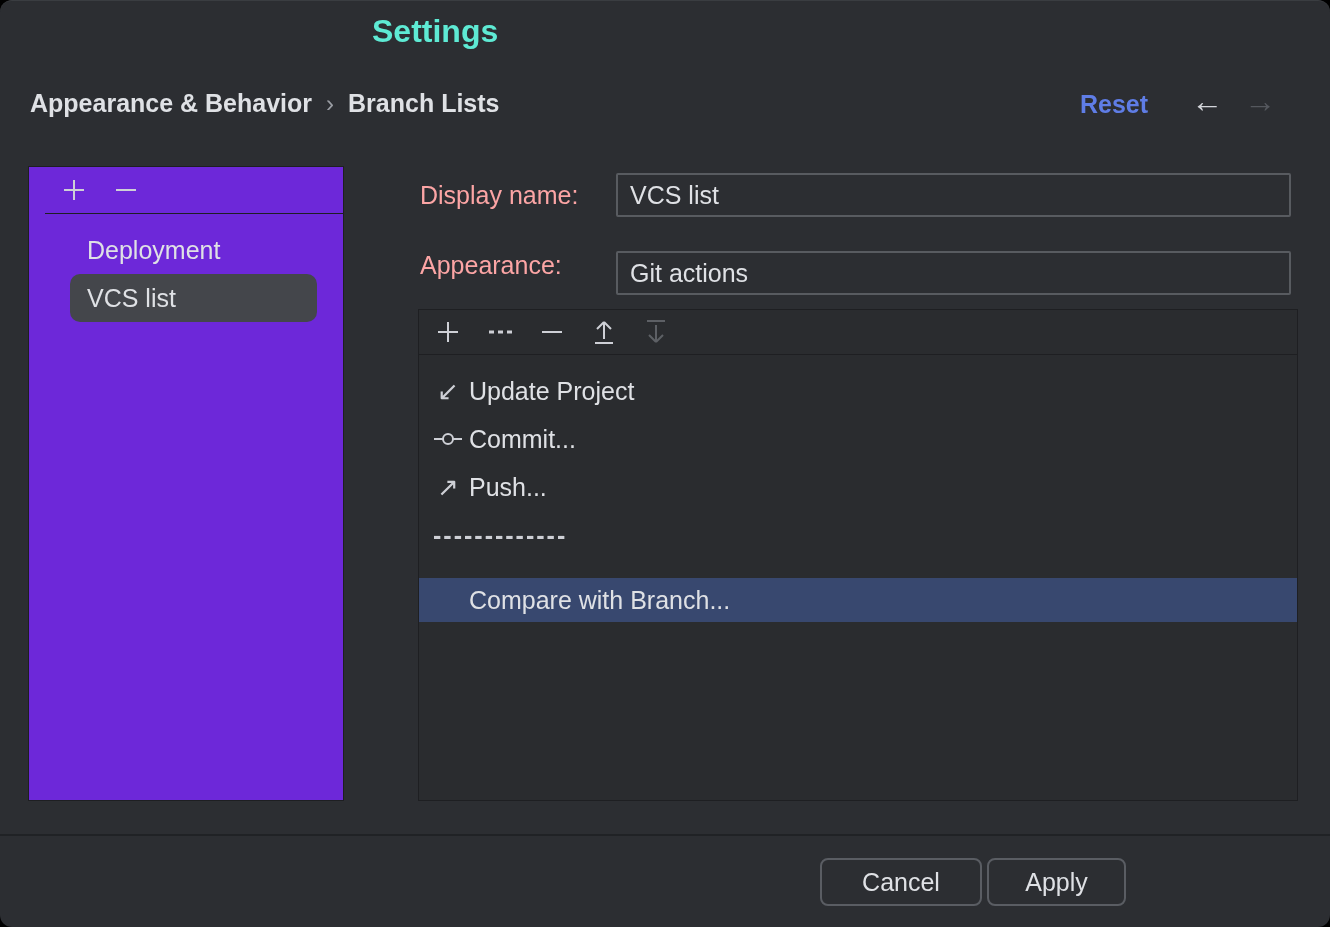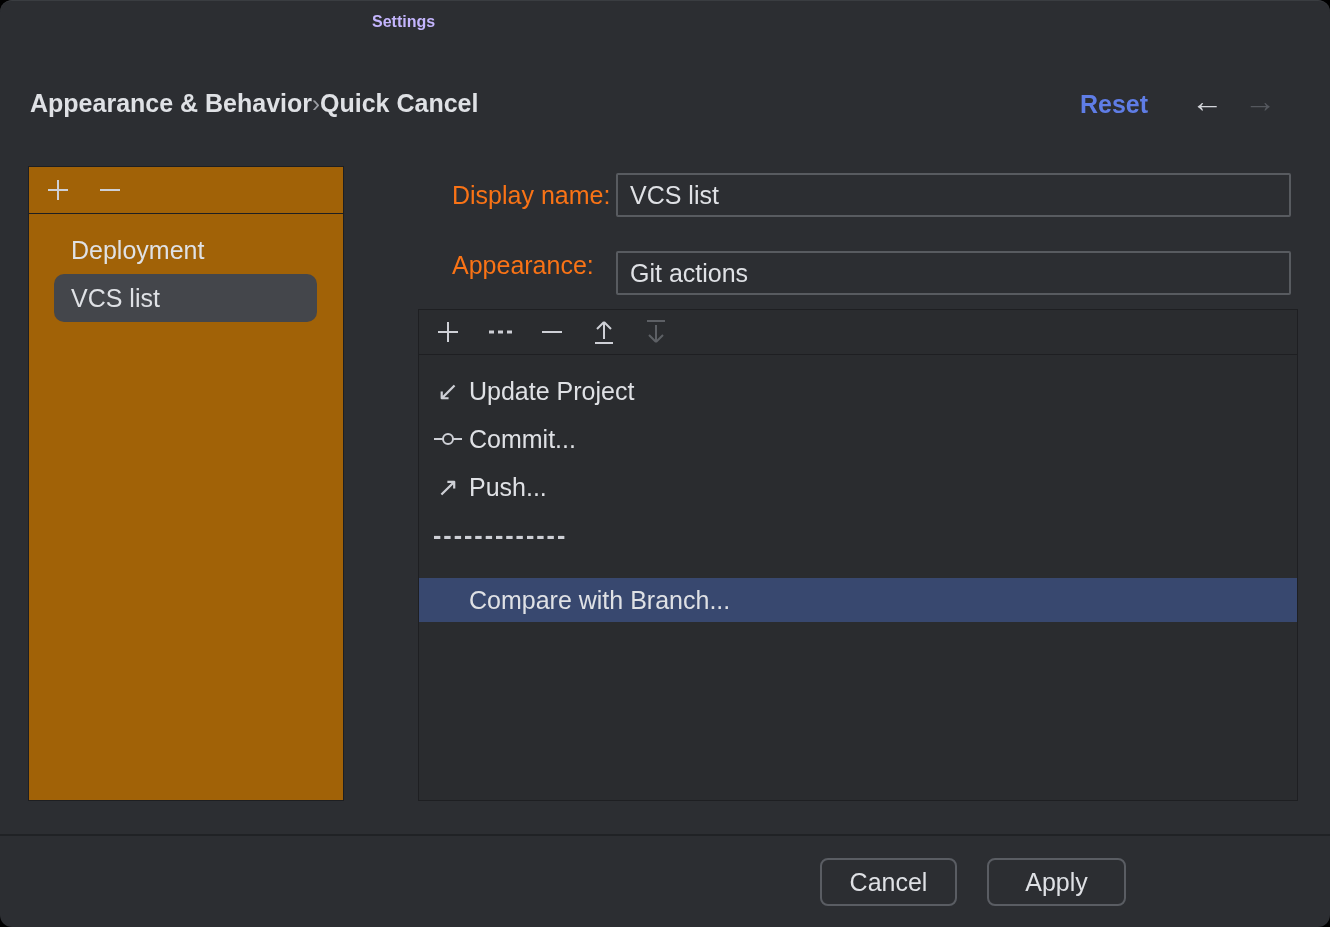--- a/index.html
+++ b/index.html
@@ -14,66 +14,67 @@
     position: absolute; left: 0; top: 0;
     width: 1330px; height: 927px;
     background: #2c2e32;
     border-radius: 12px;
     border-top: 1px solid #3a3d41;
     overflow: hidden;
   }
   
   .titlebar-title {
     position: absolute; left: 372px; top: 12px;
-    font-size: 16px; font-weight: bold; color: #c4b5fd;
+    font-size: 32px; font-weight: bold; color: #5eead4;
   }
   
   .breadcrumb {
     position: absolute; left: 30px; top: 88px;
     font-size: 25px; font-weight: bold;
-    display: flex; align-items: flex-start; 
+    display: flex; align-items: flex-start; gap: 14px;
   }
   .breadcrumb .crumb { color: #dfe1e5; cursor: default; }
   .breadcrumb .chev { color: #9a9da3; font-weight: normal; font-size: 24px; padding-top: 1px; }
   .reset-link {
     position: absolute; left: 1068px; top: 89px;
     font-size: 25px; font-weight: bold; color: #5f7de6; cursor: pointer; margin-left: 12px;
   }
   .nav-arrow {
     position: absolute; top: 84px;
     font-size: 32px; line-height: 32px; cursor: pointer;
   }
   .nav-back   { left: 1191px; color: #d3d5da; }
   .nav-fwd    { left: 1244px; color: #55585e; }
 
   
   .left-panel {
     position: absolute; left: 28px; top: 165px;
     width: 316px; height: 635px;
     border: 1px solid #1e1f22;
-    background: #a16207;
+    background: #6d28d9;
+    padding-left: 16px;
   }
   .left-toolbar {
     height: 47px; border-bottom: 1px solid #1e1f22;
     display: flex; align-items: center; gap: 22px; padding-left: 14px;
   }
   .tb-icon { width: 30px; height: 30px; display: flex; align-items: center; justify-content: center; cursor: pointer; }
   .tb-icon svg { display: block; }
   .left-list { padding-top: 12px; }
   .left-item {
     height: 48px; display: flex; align-items: center;
     padding-left: 42px; font-size: 25px; color: #dfe1e5; cursor: pointer;
   }
   .left-item.selected {
     margin: 0 26px 0 25px; padding-left: 17px;
     border-radius: 10px; background: #44464b;
   }
 
   
-  .field-label { position: absolute; left: 420px; font-size: 25px; color: #f97316; margin-left: 32px; }
+  .field-label { position: absolute; left: 420px; font-size: 25px; color: #fca5a5; }
   .lbl-display { top: 180px; }
   .lbl-desc    { top: 250px; }
   .text-input {
     position: absolute; left: 616px; width: 675px; height: 44px;
     background: #2c2e32; border: 2px solid #585b60; border-radius: 2px;
     color: #dfe1e5; font-size: 25px; font-family: "Liberation Sans", sans-serif;
     padding: 0 12px; outline: none;
   }
   .inp-display { top: 172px; }
   .inp-desc    { top: 250px; }
@@ -106,35 +107,35 @@
   .footer-sep {
     position: absolute; left: 0; top: 833px; width: 1330px; height: 0;
     border-top: 2px solid #202225;
   }
   .btn {
     position: absolute; top: 857px; height: 48px;
     border-radius: 8px; font-size: 25px; font-family: "Liberation Sans", sans-serif;
     display: flex; align-items: center; justify-content: center; cursor: pointer;
   }
   .btn-outline { background: transparent; border: 2px solid #5a5d63; color: #dfe1e5; }
-  .btn-cancel { left: 820px;  width: 137px; }
+  .btn-cancel { left: 820px;  width: 162px; }
   .btn-apply  { left: 987px;  width: 139px; }
   .btn-ok     { left: 1156px; width: 142px; background: #3e6ee1; border: none; color: #fff; font-weight: 500; }
 </style>
 </head>
 <body>
 
 <div class="window">
 
   <div class="titlebar-title">Settings</div>
 
   <div class="breadcrumb">
     <span class="crumb">Appearance &amp; Behavior</span>
     <span class="chev">›</span>
-    <span class="crumb">Quick Cancel</span>
+    <span class="crumb">Branch Lists</span>
   </div>
   <div class="reset-link">Reset</div>
   <div class="nav-arrow nav-back">←</div>
   <div class="nav-arrow nav-fwd">→</div>
 
   <div class="left-panel">
     <div class="left-toolbar">
       <span class="tb-icon">
         <svg width="30" height="30" viewBox="0 0 30 30">
             <path d="M15 5v20M5 15h20" stroke="#ced0d6" stroke-width="2" fill="none"></path>

